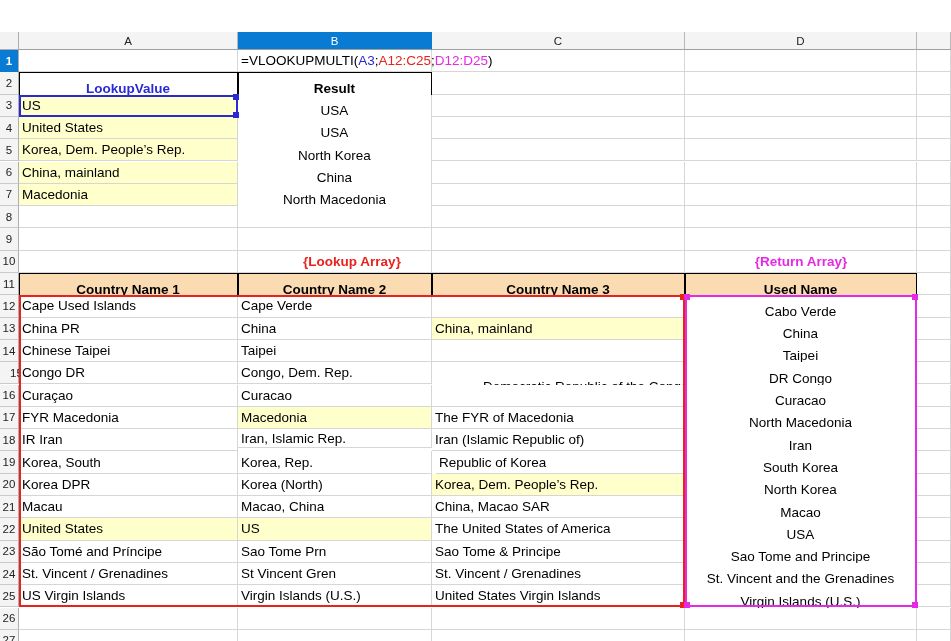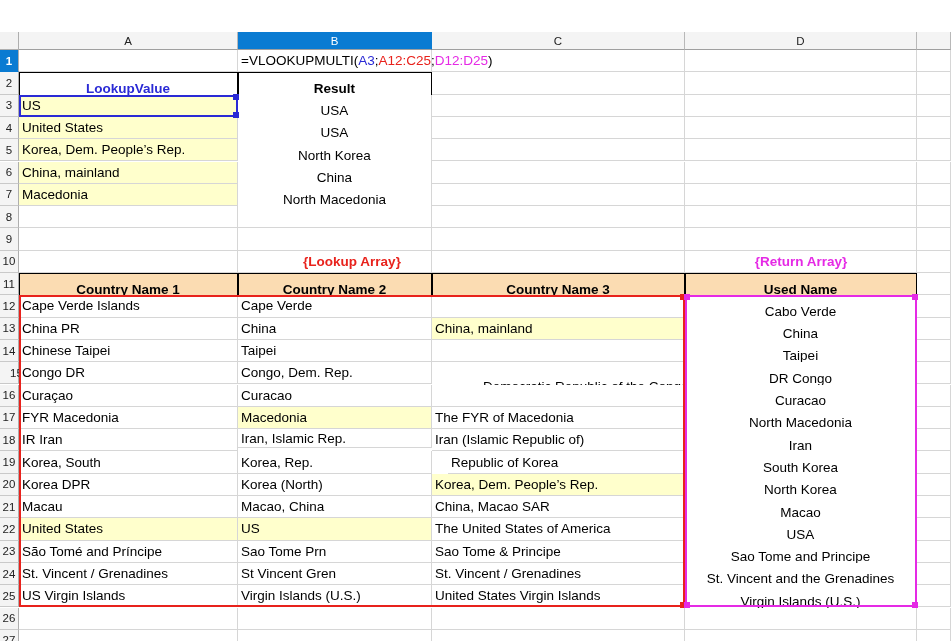--- a/index.html
+++ b/index.html
@@ -149,21 +149,21 @@
       <div class="cell" style="left: 19px; width: 219px; top: 250.7px; height: 22.3px;"></div>
       <div class="cell" style="left: 238px; width: 194px; top: 250.7px; height: 22.3px;"></div>
       <div class="cell" style="left: 432px; width: 253px; top: 250.7px; height: 22.3px;"></div>
       <div class="cell" style="left: 685px; width: 232px; top: 250.7px; height: 22.3px;"></div>
       <div class="cell" style="left: 917px; width: 34px; top: 250.7px; height: 22.3px;"></div>
       <div class="cell center bold blackline" style="left: 19px; width: 219px; top: 273px; height: 22.3px; background: rgb(251, 220, 178);">Country Name 1</div>
       <div class="cell center bold blackline" style="left: 238px; width: 194px; top: 273px; height: 22.3px; background: rgb(251, 220, 178);">Country Name 2</div>
       <div class="cell center bold blackline" style="left: 432px; width: 253px; top: 273px; height: 22.3px; background: rgb(251, 220, 178);">Country Name 3</div>
       <div class="cell center bold blackline" style="left: 685px; width: 232px; top: 273px; height: 22.3px; background: rgb(251, 220, 178);">Used Name</div>
       <div class="cell" style="left: 917px; width: 34px; top: 273px; height: 22.3px;"></div>
-      <div class="cell" style="left: 19px; width: 219px; top: 295.3px; height: 22.3px;">Cape Verde Islands</div>
+      <div class="cell" style="left: 19px; width: 219px; top: 295.3px; height: 22.3px;">Cape Used Islands</div>
       <div class="cell" style="left: 238px; width: 194px; top: 295.3px; height: 22.3px;">Cape Verde</div>
       <div class="cell" style="left: 432px; width: 253px; top: 295.3px; height: 22.3px;"></div>
       <div class="cell center" style="left: 685px; width: 232px; top: 295.3px; height: 25px;">Cabo Verde</div>
       <div class="cell" style="left: 917px; width: 34px; top: 295.3px; height: 22.3px;"></div>
       <div class="cell" style="left: 19px; width: 219px; top: 317.6px; height: 22.3px;">China PR</div>
       <div class="cell" style="left: 238px; width: 194px; top: 317.6px; height: 22.3px;">China</div>
       <div class="cell" style="left: 432px; width: 253px; top: 317.6px; height: 22.3px; background: rgb(255, 255, 204);">China, mainland</div>
       <div class="cell center" style="left: 685px; width: 232px; top: 317.6px; height: 22.3px;">China</div>
       <div class="cell" style="left: 917px; width: 34px; top: 317.6px; height: 22.3px;"></div>
       <div class="cell" style="left: 19px; width: 219px; top: 339.9px; height: 22.3px;">Chinese Taipei</div>
@@ -186,21 +186,21 @@
       <div class="cell" style="left: 432px; width: 253px; top: 406.8px; height: 22.3px;">The FYR of Macedonia</div>
       <div class="cell center" style="left: 685px; width: 232px; top: 406.8px; height: 22.3px;">North Macedonia</div>
       <div class="cell" style="left: 917px; width: 34px; top: 406.8px; height: 22.3px;"></div>
       <div class="cell" style="left: 19px; width: 219px; top: 429.1px; height: 22.3px;">IR Iran</div>
       <div class="cell" style="left: 238px; width: 194px; top: 429.1px; height: 19px;">Iran, Islamic Rep.</div>
       <div class="cell" style="left: 432px; width: 253px; top: 429.1px; height: 22.3px;">Iran (Islamic Republic of)</div>
       <div class="cell center" style="left: 685px; width: 232px; top: 429.1px; height: 22.3px;">Iran</div>
       <div class="cell" style="left: 917px; width: 34px; top: 429.1px; height: 22.3px;"></div>
       <div class="cell" style="left: 19px; width: 219px; top: 451.4px; height: 22.3px;">Korea, South</div>
       <div class="cell" style="left: 238px; width: 194px; top: 451.4px; height: 22.3px;">Korea, Rep.</div>
-      <div class="cell" style="left: 448px; width: 253px; top: 451.4px; height: 22.3px;">Republic of Korea</div>
+      <div class="cell" style="left: 436px; width: 253px; top: 451.4px; height: 22.3px;">Republic of Korea</div>
       <div class="cell center" style="left: 685px; width: 232px; top: 451.4px; height: 22.3px;">South Korea</div>
       <div class="cell" style="left: 917px; width: 34px; top: 451.4px; height: 22.3px;"></div>
       <div class="cell" style="left: 19px; width: 219px; top: 473.7px; height: 22.3px;">Korea DPR</div>
       <div class="cell" style="left: 238px; width: 194px; top: 473.7px; height: 22.3px;">Korea (North)</div>
       <div class="cell" style="left: 432px; width: 253px; top: 473.7px; height: 22.3px; background: rgb(255, 255, 204);">Korea, Dem. People’s Rep.</div>
       <div class="cell center" style="left: 685px; width: 232px; top: 473.7px; height: 22.3px;">North Korea</div>
       <div class="cell" style="left: 917px; width: 34px; top: 473.7px; height: 22.3px;"></div>
       <div class="cell" style="left: 19px; width: 219px; top: 496px; height: 22.3px;">Macau</div>
       <div class="cell" style="left: 238px; width: 194px; top: 496px; height: 22.3px;">Macao, China</div>
       <div class="cell" style="left: 432px; width: 253px; top: 496px; height: 22.3px;">China, Macao SAR</div>

